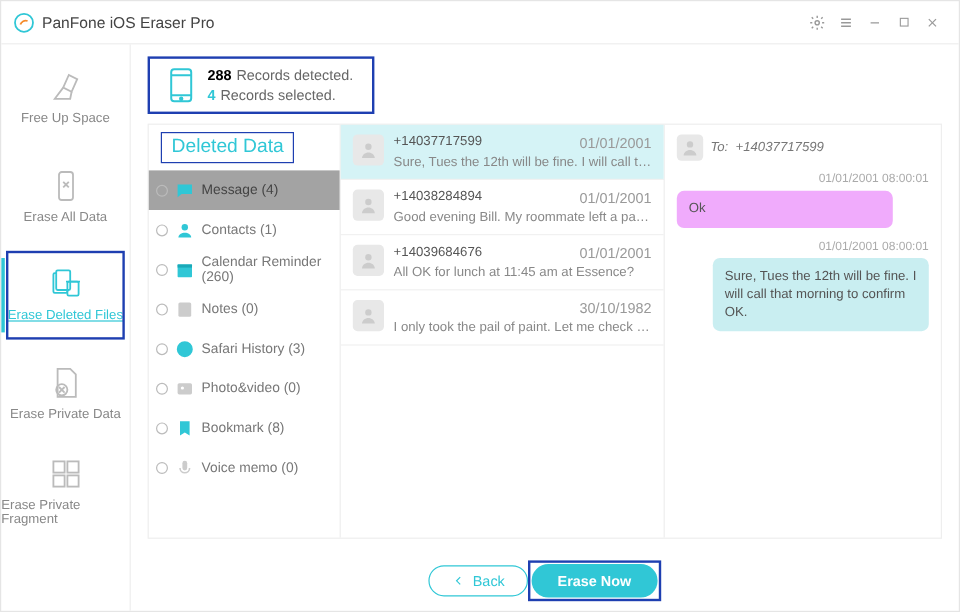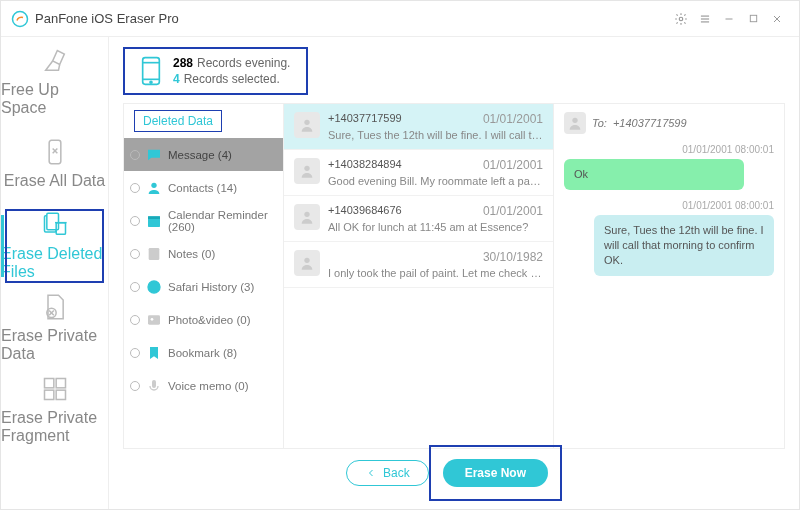--- a/index.html
+++ b/index.html
@@ -4,34 +4,34 @@
 <style>
   * { box-sizing: border-box; margin: 0; padding: 0; }
   body { font-family: "Segoe UI", Arial, sans-serif; font-size: 12px; color: #555; background: #fff; width: 800px; height: 510px; overflow: hidden; border: 1px solid #e5e5e5; }
   .titlebar { height: 36px; display: flex; align-items: center; padding: 16px 10px; border-bottom: 1px solid #eee; }
   .logo-icon { width: 18px; height: 18px; margin-right: 6px; }
   .app-title { font-size: 13px; color: #444; }
   .titlebar-spacer { flex: 1; }
   .titlebar-btn { width: 24px; height: 24px; display: flex; align-items: center; justify-content: center; color: #888; cursor: pointer; }
   .main { display: flex; height: calc(510px - 36px); }
   .sidebar { width: 108px; border-right: 1px solid #eee; display: flex; flex-direction: column; align-items: stretch; padding-top: 4px; }
-  .side-item { display: flex; flex-direction: column; align-items: center; justify-content: center; height: 82px; color: #888; font-size: 16px; cursor: pointer; position: relative; }
+  .side-item { display: flex; flex-direction: column; align-items: center; justify-content: center; height: 82px; color: #888; font-size: 11px; cursor: pointer; position: relative; }
   .side-item svg { width: 28px; height: 28px; margin-bottom: 6px; }
   .side-item.active { color: #30c7d6; }
   .side-item.active::before { content:""; position:absolute; left:0; top:10px; bottom:10px; width:3px; background:#30c7d6; }
-  .side-item.boxed { outline: 2px solid #1e3fb1; outline-offset: -6px; }
+  .side-item.boxed { outline: 2px solid #1e3fb1; outline-offset: -6px; text-decoration: underline; }
   .content { flex:1; position:relative; padding: 10px 14px 0 14px; }
   .records-box { border: 2px solid #1e3fb1; display: inline-flex; align-items: center; padding: 6px 16px; margin-bottom: 8px; }
   .records-box .phone-icon { width: 20px; height: 30px; color: #30c7d6; margin-right: 12px; }
   .records-lines { font-size: 12px; line-height: 16px; color:#666; }
   .records-lines .num-detected { color:#000000; font-weight:600; margin-right:4px;}
   .records-lines .num-selected { color:#30c7d6; font-weight:600; margin-right:4px;}
   .panel { display:flex; height: 346px; border:1px solid #eee;}
   .cat-col { width: 160px; border-right:1px solid #eee; padding: 6px 0 0 0;}
-  .cat-title { color:#30c7d6; border:1px solid #1e3fb1; display:inline-block; padding:3px 8px; margin:0 0 6px 10px; font-size:12px;}
+  .cat-title { color:#30c7d6; border:1px solid #1e3fb1; display:inline-block; padding:3px 8px; margin:0 0 6px 10px; font-size:16px;}
   .cat-list { display:flex; flex-direction:column; }
   .cat-item { display:flex; align-items:center; height:33px; padding:0 8px 0 6px; font-size:11.5px; color:#777; cursor:pointer; gap:6px;}
   .cat-item.selected { background:#a3a3a3; color:#444;}
   .cat-item .rb { width:10px; height:10px; border:1px solid #bbb; border-radius:50%; flex:0 0 auto;}
   .cat-item svg { width:16px; height:16px; flex:0 0 auto;}
   .msg-col { width: 270px; border-right:1px solid #eee; display:flex; flex-direction:column;}
   .msg-item { display:flex; padding:8px 10px; border-bottom:1px solid #f1f1f1; cursor:pointer; gap:8px;}
   .msg-item.selected { background:#d5f3f6; }
   .avatar { width:26px; height:26px; border-radius:4px; background:#e8e8e8; display:flex; align-items:center; justify-content:center; flex:0 0 auto;}
   .avatar svg { width:16px; height:16px; color:#bbb;}
@@ -39,26 +39,26 @@
   .msg-top { display:flex; justify-content:space-between; font-size:11px; color:#666; margin-bottom:3px;}
   .msg-number { font-weight:500; color:#555;}
   .msg-date { color:#999; font-size:12px;}
   .msg-preview { font-size:11px; color:#888; white-space:nowrap; overflow:hidden; text-overflow:ellipsis;}
   .conv-col { flex:1; padding:8px 10px; position:relative;}
   .conv-header { display:flex; align-items:center; gap:6px; font-size:11px; color:#777; margin-bottom:10px;font-style:italic;}
   .conv-header .avatar { width:22px; height:22px;}
   .bubble-wrap { margin-bottom:10px;}
   .bubble-time { font-size:10px; color:#aaa; text-align:right; margin-bottom:4px;}
   .bubble { max-width:180px; padding:8px 10px; border-radius:6px; font-size:11px; line-height:15px; color:#555;}
-  .bubble.in { background:#86efac; }
+  .bubble.in { background:#f0abfc; }
   .bubble.out { background:#c9eef1; margin-left:auto;}
   .footer { position:absolute; left:14px; right:14px; bottom:10px; display:flex; align-items:center; justify-content:center;}
   .back-btn { border:1.5px solid #30c7d6; color:#30c7d6; border-radius:16px; padding:5px 18px; display:inline-flex; align-items:center; gap:6px; font-size:12px; cursor:pointer; background:#fff;}
   .erase-btn { background:#30c7d6; color:#fff; border-radius:16px; padding:7px 22px; font-size:12px; font-weight:600; cursor:pointer; border:none;}
-  .erase-wrap { border:2px solid #1e3fb1; padding:12px;}
+  .erase-wrap { border:2px solid #1e3fb1; padding:1px;}
   .clr-teal { color:#30c7d6;}
   .clr-grey { color:#bbb;}
 </style>
 </head>
 <body>
 
 <div class="titlebar">
   <span class="logo-icon">
     <svg viewBox="0 0 24 24">
         <circle cx="12" cy="12" r="10" fill="none" stroke="#30c7d6" stroke-width="2"></circle>
@@ -148,21 +148,21 @@
     <div class="records-box">
       <span class="phone-icon">
         <svg viewBox="0 0 24 36" fill="none" stroke="#30c7d6" stroke-width="2">
             <rect x="2" y="2" width="20" height="32" rx="3"></rect>
             <line x1="2" y1="8" x2="22" y2="8"></line>
             <line x1="2" y1="28" x2="22" y2="28"></line>
             <circle cx="12" cy="31.5" r="1.2" fill="#30c7d6"></circle>
           </svg>
       </span>
       <div class="records-lines">
-        <div><span class="num-detected">288</span><span>Records evening.</span></div>
+        <div><span class="num-detected">288</span><span>Records detected.</span></div>
         <div><span class="num-selected">4</span><span>Records selected.</span></div>
       </div>
     </div>
 
     <div class="panel">
       <div class="cat-col">
         <div class="cat-title">Deleted Data</div>
         <div class="cat-list">
           <div class="cat-item selected">
               <span class="rb"></span>
@@ -170,21 +170,21 @@
                 <path d="M3 4h18v12H8l-5 4z"></path>
               </svg>
               <span>Message (4)</span>
             </div>
           <div class="cat-item">
               <span class="rb"></span>
               <svg class="clr-teal" viewBox="0 0 24 24" fill="#30c7d6">
                 <circle cx="12" cy="8" r="4"></circle>
                 <path d="M4 21c0-4 4-6 8-6s8 2 8 6"></path>
               </svg>
-              <span>Contacts (14)</span>
+              <span>Contacts (1)</span>
             </div>
           <div class="cat-item">
               <span class="rb"></span>
               <svg class="clr-teal" viewBox="0 0 24 24" fill="#30c7d6">
                 <rect x="3" y="5" width="18" height="16" rx="1"></rect>
                 <rect x="3" y="5" width="18" height="4" fill="#1aa9b8"></rect>
               </svg>
               <span style="line-height:12px">Calendar Reminder (260)</span>
             </div>
           <div class="cat-item">

